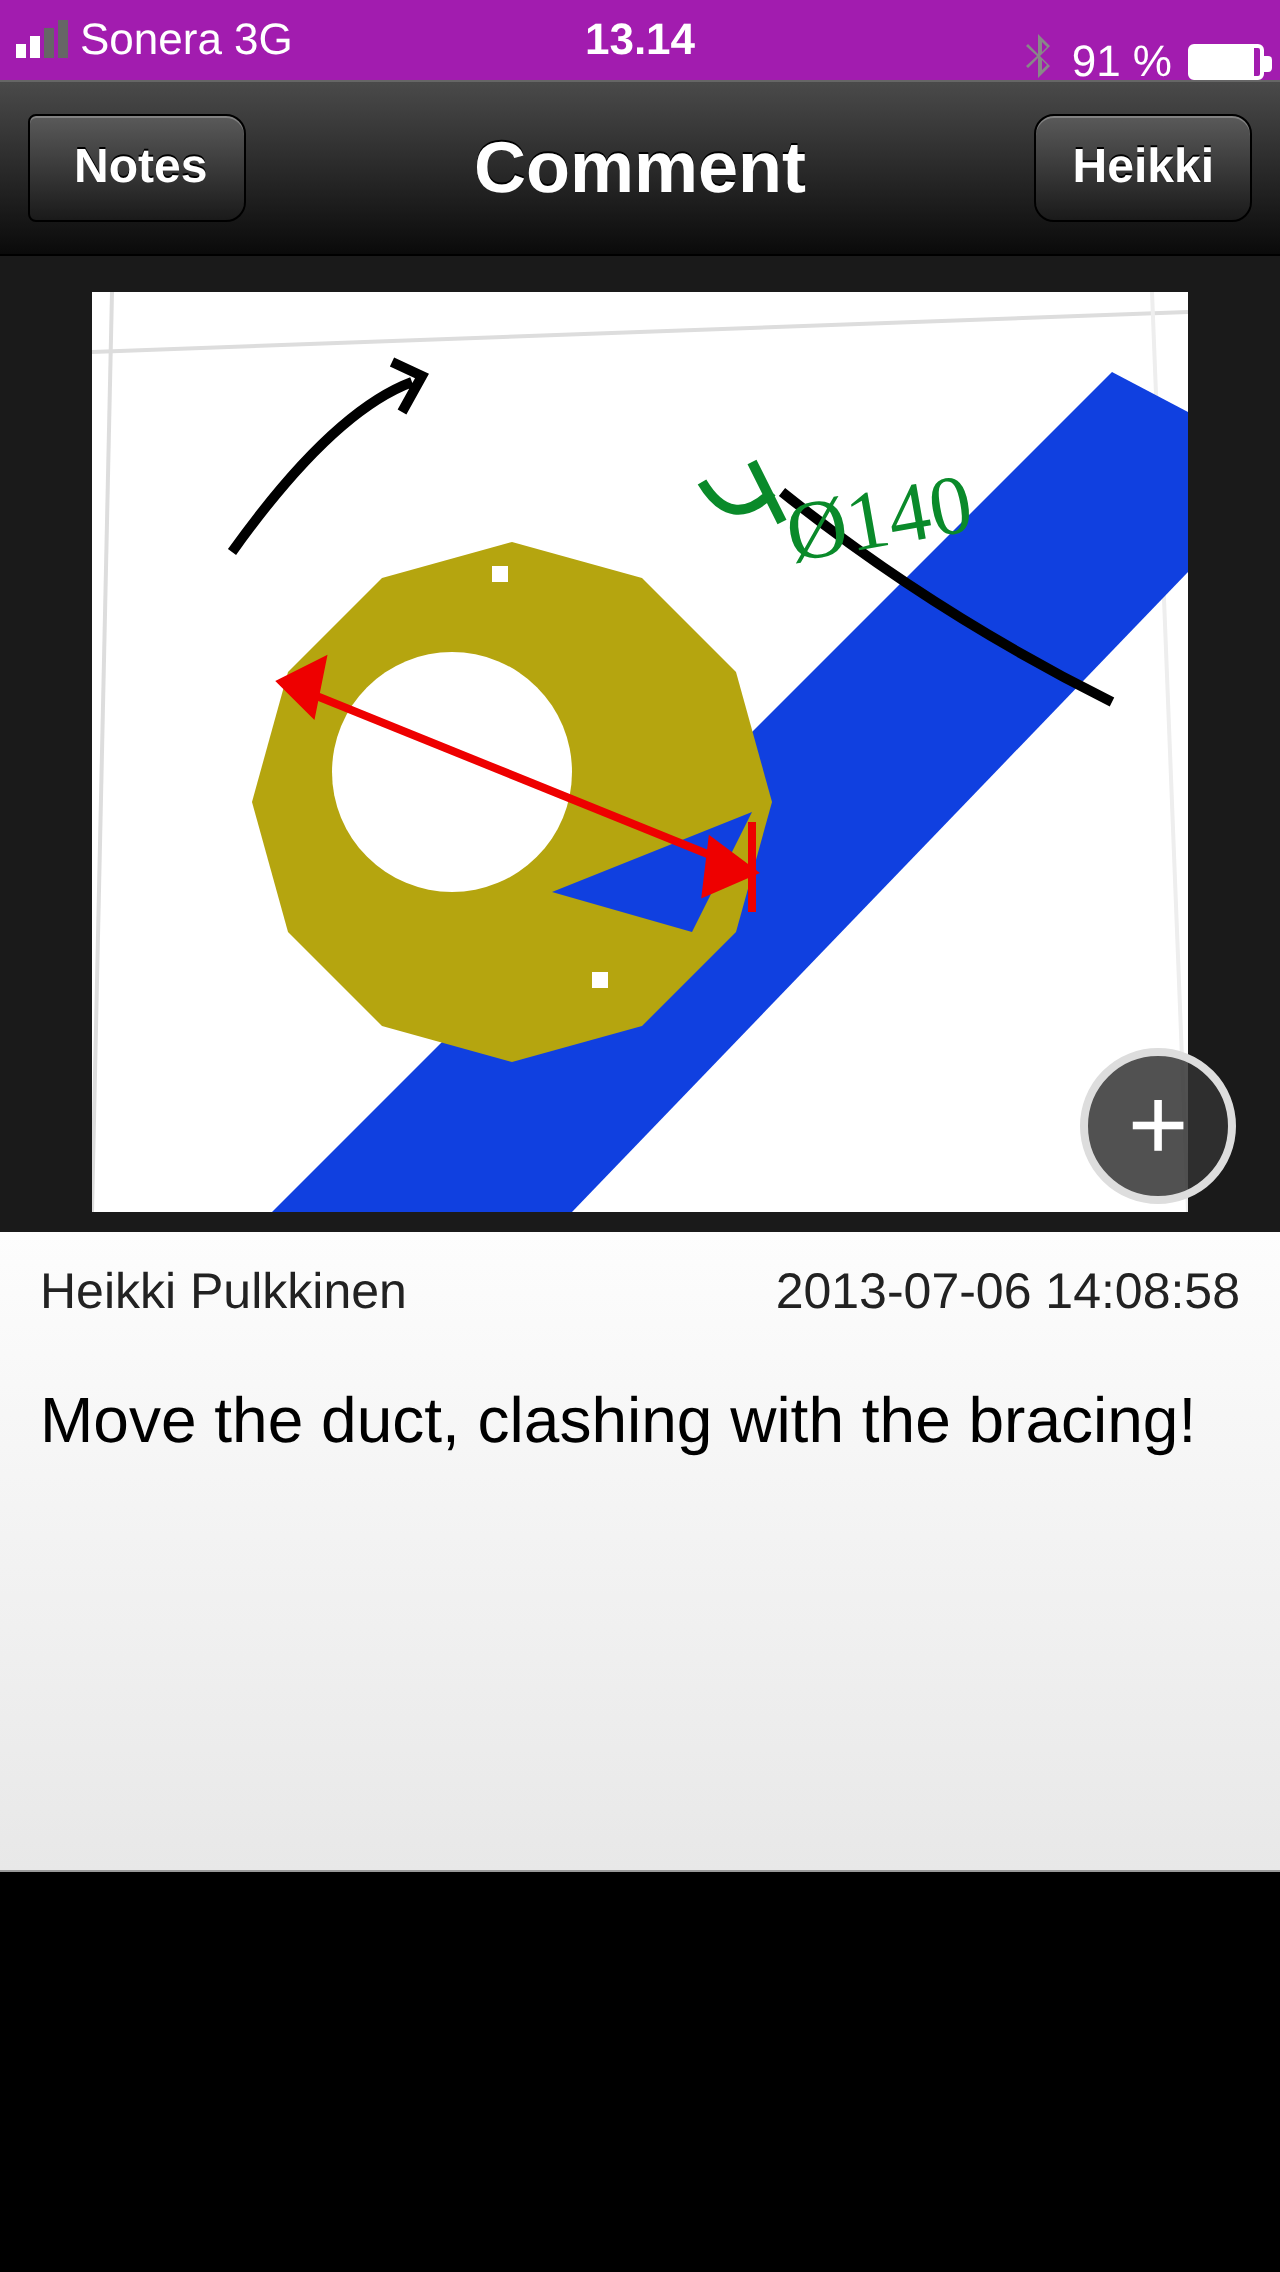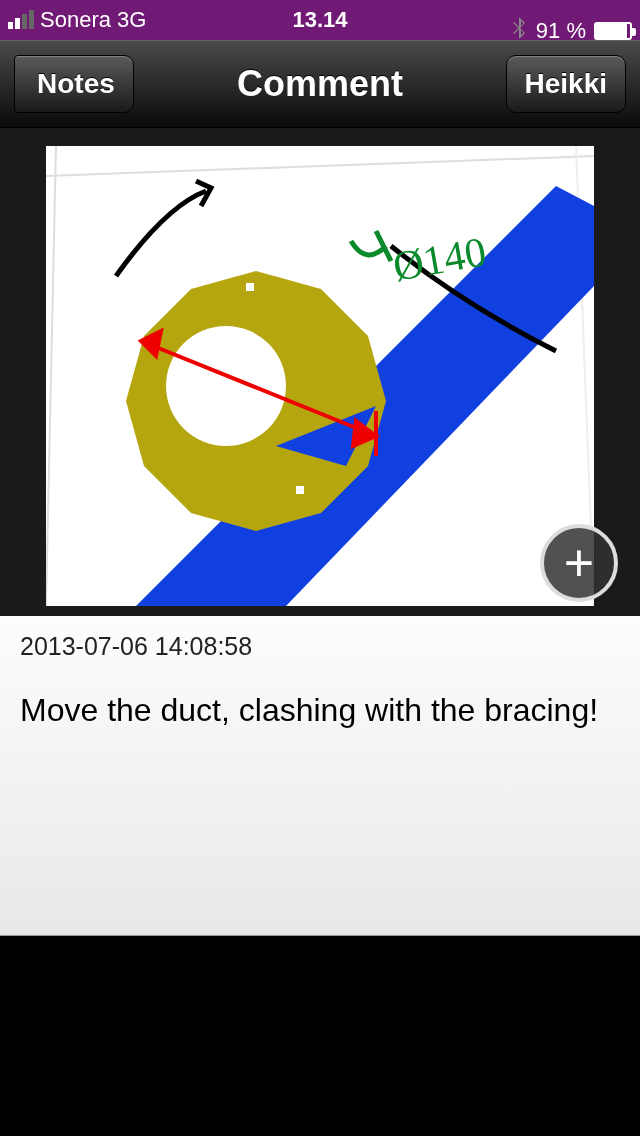--- a/index.html
+++ b/index.html
@@ -6,21 +6,21 @@
     body {
       width: 640px;
       height: 1136px;
       font-family: -apple-system, Helvetica, Arial, sans-serif;
       background: #000;
       overflow: hidden;
       position: relative;
     }
     .status-bar {
       height: 40px;
-      background: #701a75;
+      background: #a21caf;
       color: #fff;
       display: flex;
       align-items: center;
       padding: 0 8px;
       font-size: 22px;
       font-weight: 500;
     }
     .status-left { display: flex; align-items: center; gap: 6px; flex: 1; }
     .status-center { flex: 0; font-weight: bold; }
     .status-right { flex: 1; display: flex; justify-content: flex-end; align-items: center; gap: 8px; margin-top: 21px; }
@@ -53,21 +53,21 @@
       color: #fff;
       font-size: 36px;
       font-weight: bold;
       text-shadow: 0 -1px 0 #000;
     }
     .nav-btn {
       background: linear-gradient(to bottom, #5a5a5a, #1a1a1a);
       border: 1px solid #000;
       border-radius: 10px;
       color: #fff;
-      font-size: 28px;
+      font-size: 24px;
       font-weight: bold;
       padding: 12px 18px;
       text-shadow: 0 -1px 0 #000;
       box-shadow: inset 0 1px 0 rgba(255,255,255,0.25);
     }
     .back-btn {
       position: relative;
       padding-left: 22px;
       border-top-left-radius: 4px;
       border-bottom-left-radius: 4px;
@@ -207,17 +207,18 @@
     </svg>
   </div>
   <div class="add-btn">
     <span>+</span>
   </div>
 </div>
 
 <div class="comments-area">
   <div class="comment">
     <div class="comment-header">
+      <span>Heikki Pulkkinen</span>
       <span>2013-07-06 14:08:58</span>
     </div>
     <div class="comment-body">Move the duct, clashing with the bracing!</div>
   </div>
 </div>
 
 </body></html>

